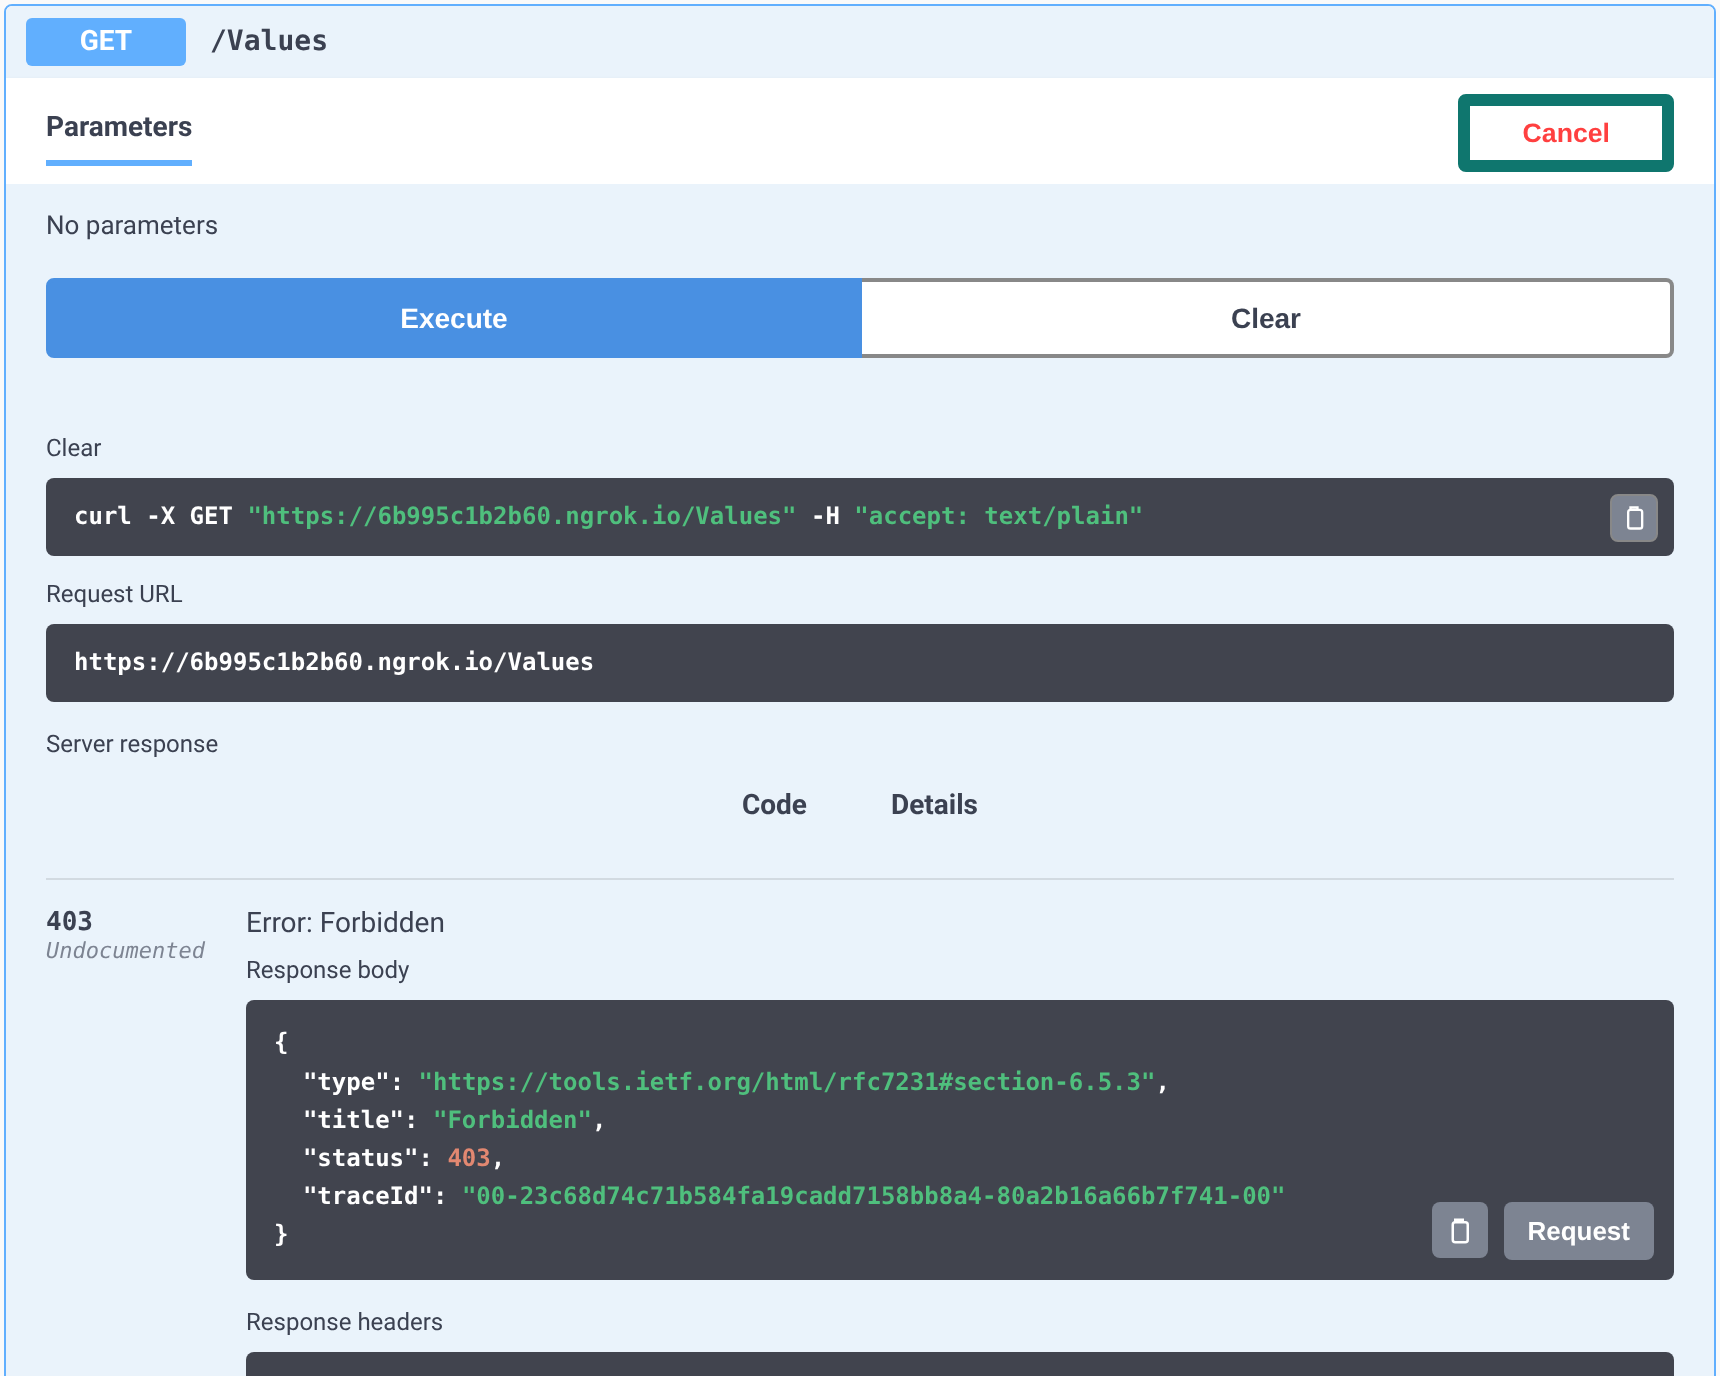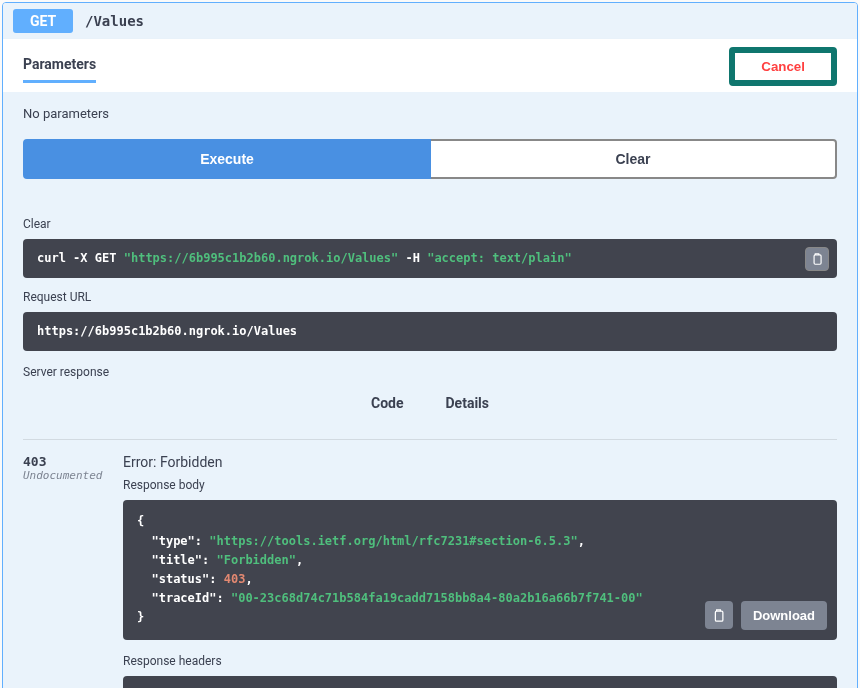--- a/index.html
+++ b/index.html
@@ -23,21 +23,21 @@
   display: flex;
   align-items: center;
   gap: 12px;
 }
 .method-badge {
   background: #61affe;
   color: #fff;
   font-weight: 700;
   font-size: 14px;
   padding: 4px 0;
-  width: 60px;
+  width: 80px;
   text-align: center;
   border-radius: 3px;
 }
 .path {
   font-family: ui-monospace, SFMono-Regular, Menlo, Monaco, Consolas, monospace;
   font-weight: 600;
   color: #3b4151;
 }
 .section-bar {
   padding: 8px 20px 6px;
@@ -222,21 +222,21 @@
 <br>&nbsp;&nbsp;<span class="k">"status"</span>: <span class="n">403</span>,
 <br>&nbsp;&nbsp;<span class="k">"traceId"</span>: <span class="s">"00-23c68d74c71b584fa19cadd7158bb8a4-80a2b16a66b7f741-00"</span>
 <br><span>}</span>
           <div class="json-actions">
             <div class="copy-icon2">
               <svg viewBox="0 0 24 24">
                   <rect x="7" y="5" width="12" height="16" rx="2"></rect>
                   <path d="M9 5V3h6v2"></path>
                 </svg>
             </div>
-            <button class="dl-btn">Download</button>
+            <button class="dl-btn">Request</button>
           </div>
         </div>
 
         <div class="label-small" style="margin-top:14px">Response headers</div>
         <div class="headers-box"> content-type: application/problem+json; charset=utf-8 
  date: Fri,12 Mar 2021 23:59:46 GMT 
  server: Microsoft-IIS/10.0 
  transfer-encoding: chunked 
  x-powered-by: ASP.NET </div>
       </div>

